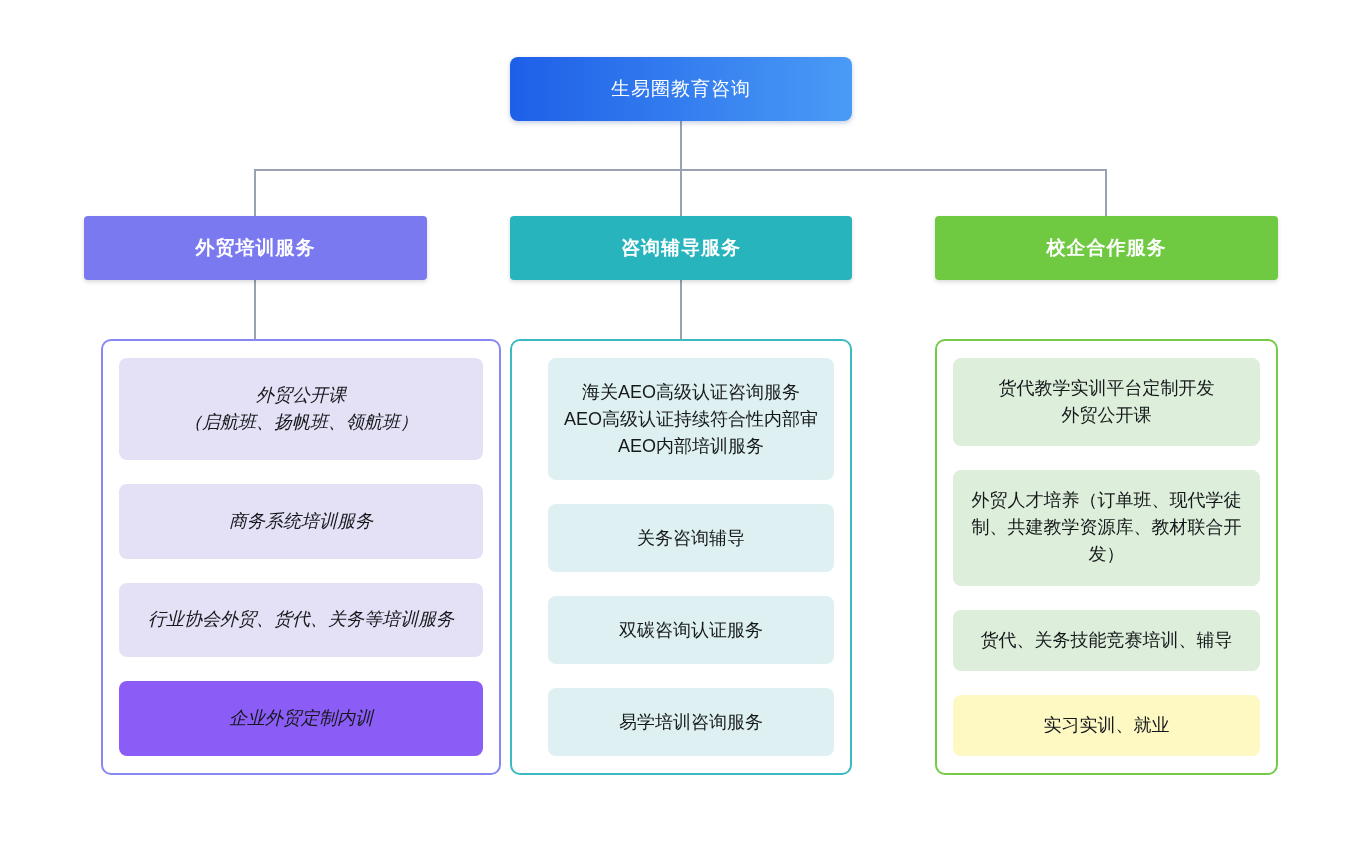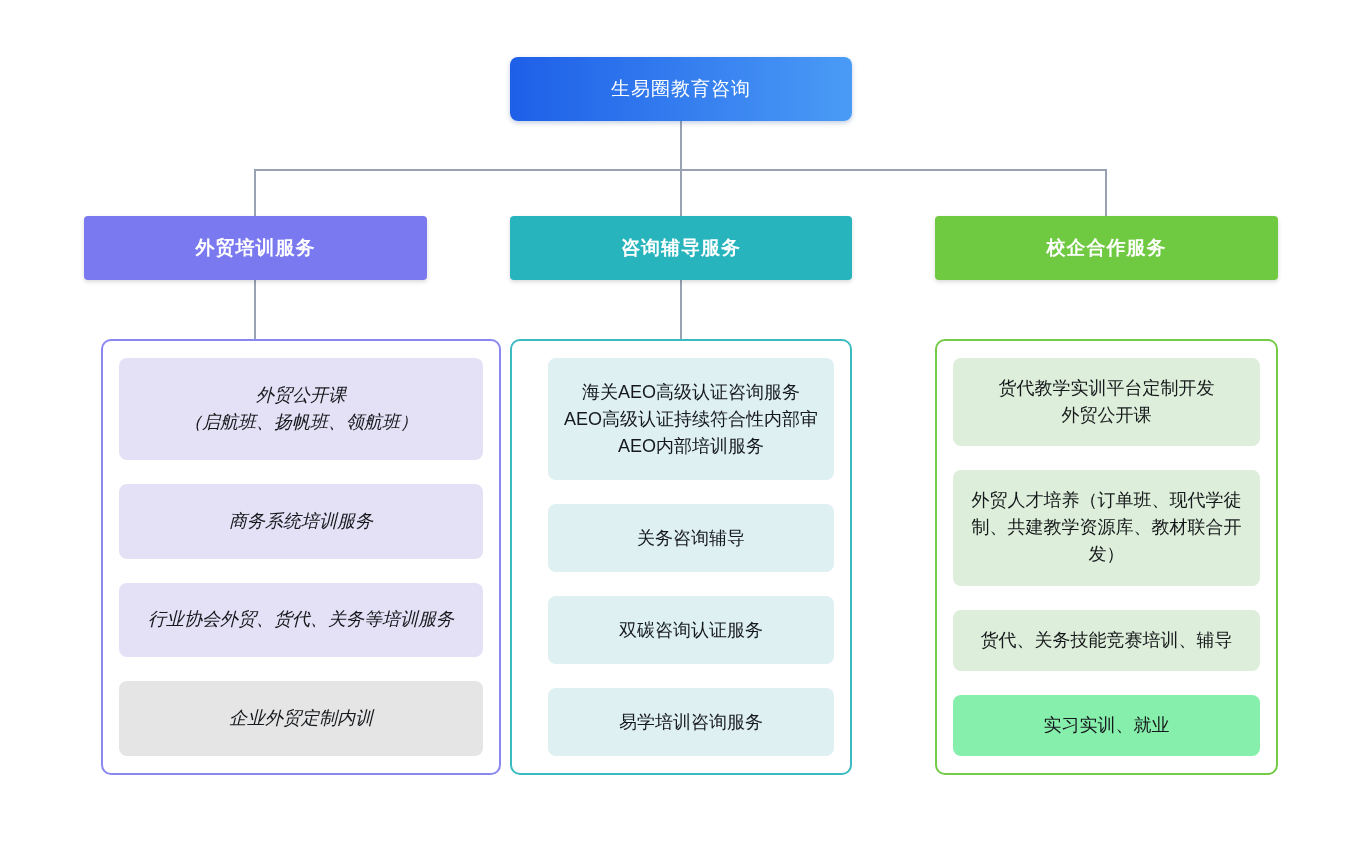--- a/index.html
+++ b/index.html
@@ -90,33 +90,33 @@
 
   <div class="branch-header left" style="background-color: rgb(122, 121, 240);">外贸培训服务</div>
   <div class="branch-header mid" style="background-color: rgb(40, 180, 189);">咨询辅导服务</div>
   <div class="branch-header right" style="background-color: rgb(111, 201, 65);">校企合作服务</div>
 
   <div class="branch-container left" style="border-color: rgb(137, 135, 242);">
     <div class="leaf" style="background-color: rgb(228, 225, 247);">外贸公开课
 （启航班、扬帆班、领航班）</div>
     <div class="leaf" style="background-color: rgb(228, 225, 247);">商务系统培训服务</div>
     <div class="leaf" style="background-color: rgb(228, 225, 247);">行业协会外贸、货代、关务等培训服务</div>
-    <div class="leaf" style="background-color: #e5e5e5;">企业外贸定制内训</div>
+    <div class="leaf" style="background-color: #8b5cf6;">企业外贸定制内训</div>
   </div>
 
   <div class="branch-container mid" style="border-color: rgb(60, 186, 194); padding-left: 36px;">
     <div class="leaf" style="background-color: rgb(222, 240, 242);">海关AEO高级认证咨询服务
 AEO高级认证持续符合性内部审
 AEO内部培训服务</div>
     <div class="leaf" style="background-color: rgb(222, 240, 242);">关务咨询辅导</div>
     <div class="leaf" style="background-color: rgb(222, 240, 242);">双碳咨询认证服务</div>
     <div class="leaf" style="background-color: rgb(222, 240, 242);">易学培训咨询服务</div>
   </div>
 
   <div class="branch-container right" style="border-color: rgb(116, 203, 71);">
     <div class="leaf" style="background-color: rgb(221, 238, 218);">货代教学实训平台定制开发
 外贸公开课</div>
     <div class="leaf" style="background-color: rgb(221, 238, 218);">外贸人才培养（订单班、现代学徒制、共建教学资源库、教材联合开发）</div>
     <div class="leaf" style="background-color: rgb(221, 238, 218); text-align: right;">货代、关务技能竞赛培训、辅导</div>
-    <div class="leaf" style="background-color: #86efac; text-align: center;">实习实训、就业</div>
+    <div class="leaf" style="background-color: #fef9c3; text-align: center;">实习实训、就业</div>
   </div>
 
 </div>
 
 </body></html>

